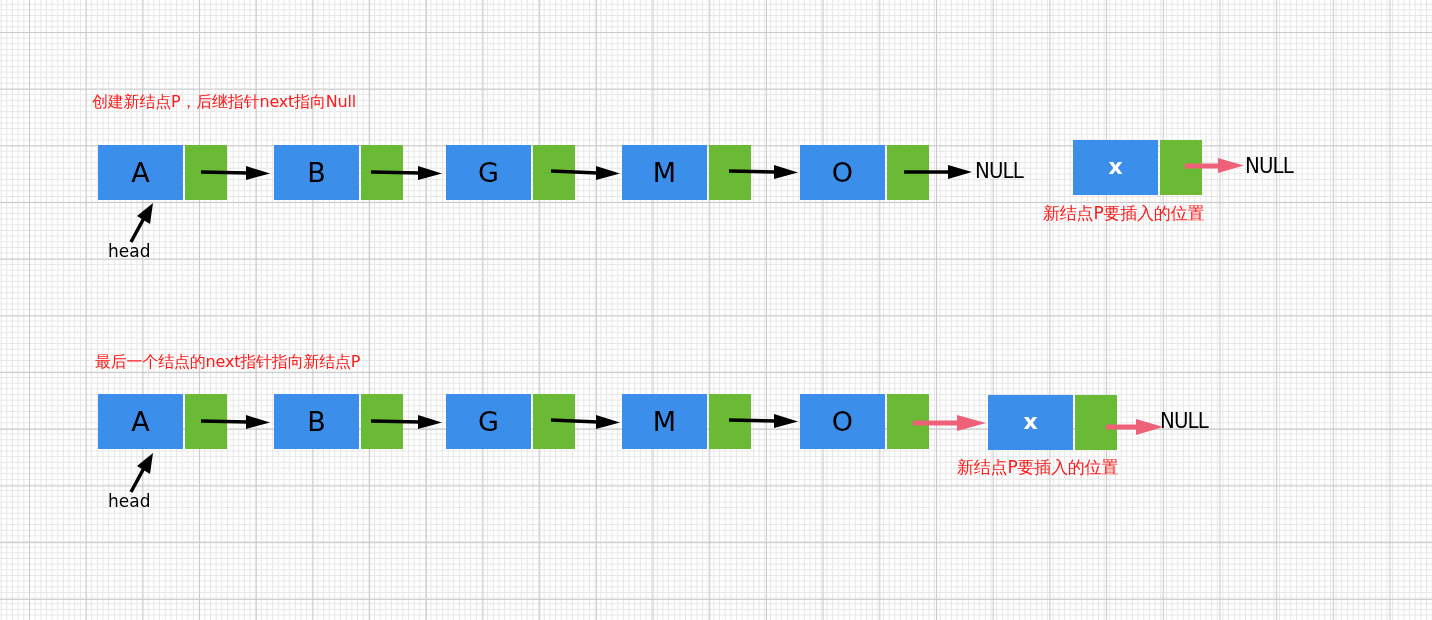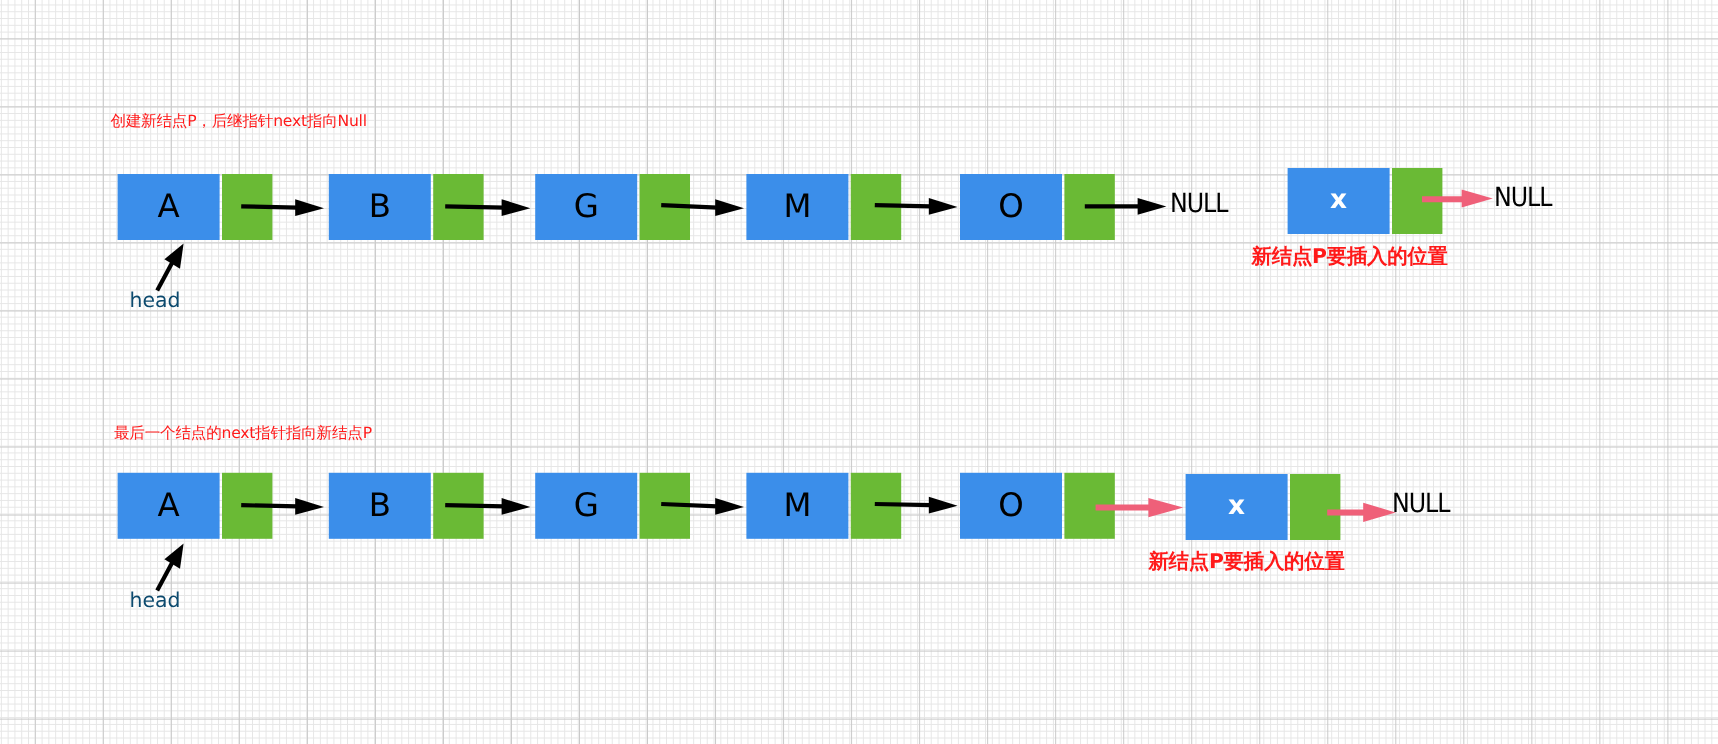--- a/index.html
+++ b/index.html
@@ -9,45 +9,45 @@
       background-image:
         linear-gradient(to right, #c9c9c9 1px, transparent 1px),
         linear-gradient(to bottom, #c9c9c9 1px, transparent 1px),
         linear-gradient(to right, #e6e6e6 1px, transparent 1px),
         linear-gradient(to bottom, #e6e6e6 1px, transparent 1px);
       background-size: 56.7px 56.7px, 56.7px 56.7px, 5.67px 5.67px, 5.67px 5.67px;
       background-position: 29px 32px, 29px 32px, 29px 32px, 29px 32px;
       font-family: "Liberation Sans", "DejaVu Sans", sans-serif;
     }
     .title {
-      position: absolute; color: #ff1a1a; font-size: 13px; white-space: nowrap;
+      position: absolute; color: #ff1a1a; font-size: 16px; white-space: nowrap;
       font-family: "DejaVu Sans", sans-serif; letter-spacing: -0.2px;
     }
     .caption {
       position: absolute; color: #ff1a1a; font-size: 17px; white-space: nowrap;
-      font-family: "DejaVu Sans", sans-serif; letter-spacing: -0.2px; font-weight: bold;
+      font-family: "DejaVu Sans", sans-serif; letter-spacing: -0.2px;
     }
     .node { position: absolute; height: 55px; }
     .node .data {
       position: absolute; left: 0; top: 0; width: 85px; height: 55px;
       background: #3b8eea; color: #000; font-size: 27px;
       display: flex; align-items: center; justify-content: center;
       font-family: "DejaVu Sans", sans-serif;
     }
     .node .next {
       position: absolute; left: 87px; top: 0; width: 42px; height: 55px;
       background: #6aba35;
     }
     .node.newnode .data { color: #ffffff; font-weight: bold; font-size: 22px; padding-bottom: 2px; box-sizing: border-box; }
     .null-label {
       position: absolute; font-size: 22px; color: #000; letter-spacing: -1px;
       font-family: "DejaVu Sans", sans-serif; transform: scaleX(0.9); transform-origin: left;
     }
     .head-label {
-      position: absolute; font-size: 17px; color: #0c4a6e;
+      position: absolute; font-size: 17px; color: #000000;
       font-family: "DejaVu Sans", sans-serif;
     }
     svg.arrows { position: absolute; left: 0; top: 0; width: 1432px; height: 620px; pointer-events: none; }
   </style>
 </head>
 <body>
 
 <div class="title" style="left:92px; top:92px;">创建新结点P，后继指针next指向Null</div>
 
 <div class="node" style="left:98px; top:145px;">

